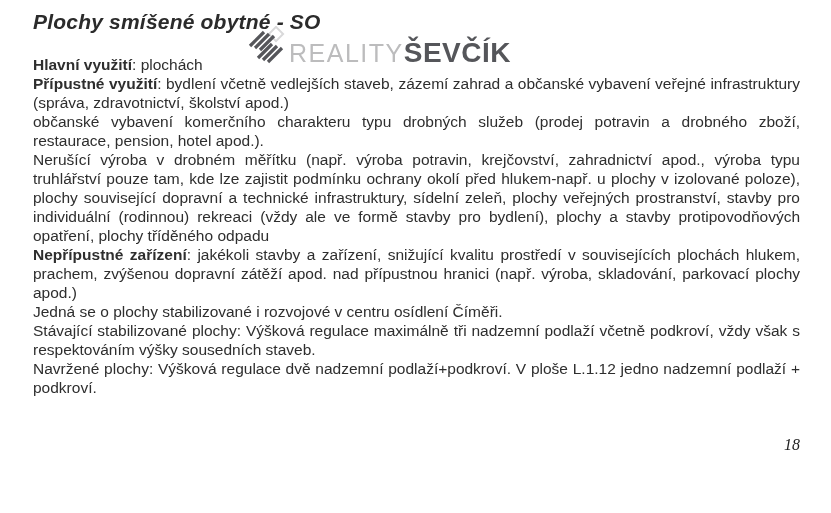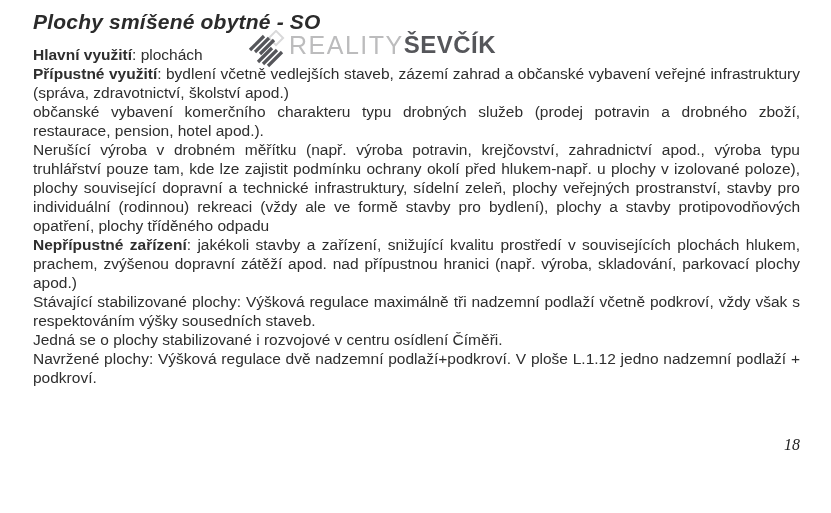--- a/index.html
+++ b/index.html
@@ -17,50 +17,51 @@
   }
   .heading {
     position: relative;
     z-index: 1;
     font-family: "Liberation Sans", sans-serif;
     font-size: 21px;
     font-weight: bold;
     font-style: italic;
     color: #2b2b2b;
     letter-spacing: 0.2px;
-    margin-bottom: 11px;
+    margin-bottom: 21px;
   }
   .doc-body {
     position: relative;
     z-index: 1;
     width: 767px;
     font-size: 15.5px;
     line-height: 19px;
     color: #2e2e2e;
   }
   .para { text-align: justify; }
   .para b { font-weight: bold; }
   .watermark {
     position: absolute;
     left: 248px; top: 30px;
     z-index: 0;
     display: flex;
+    align-items: flex-end;
     height: 38px;
     pointer-events: none;
   }
   .wm-logo { margin-right: 3px; }
   .wm-light {
     font-size: 25px;
     font-weight: 400;
     color: #bcbcbd;
     letter-spacing: 1.5px;
     line-height: 30px;
   }
   .wm-bold {
-    font-size: 24px;
+    font-size: 28px;
     font-weight: 700;
     color: #55565a;
     letter-spacing: 0.5px;
     line-height: 30px;
   }
   .page-number {
     position: absolute;
     right: 31px; top: 436px;
     z-index: 1;
     font-family: "Liberation Serif", serif;
@@ -93,20 +94,20 @@
   </div>
 
   <h1 class="heading">Plochy smíšené obytné - SO</h1>
 
   <div class="doc-body">
     <p class="para"><b>Hlavní využití</b><span>: plochách</span></p>
     <p class="para"><b>Přípustné využití</b><span>: bydlení včetně vedlejších staveb, zázemí zahrad a občanské vybavení veřejné infrastruktury (správa, zdravotnictví, školství apod.)</span></p>
     <p class="para"><b></b><span>občanské vybavení komerčního charakteru typu drobných služeb (prodej potravin a drobného zboží, restaurace, pension, hotel apod.).</span></p>
     <p class="para"><b></b><span>Nerušící výroba v drobném měřítku (např. výroba potravin, krejčovství, zahradnictví apod., výroba typu truhlářství pouze tam, kde lze zajistit podmínku ochrany okolí před hlukem-např. u plochy v izolované poloze), plochy související dopravní a technické infrastruktury, sídelní zeleň, plochy veřejných prostranství, stavby pro individuální (rodinnou) rekreaci (vždy ale ve formě stavby pro bydlení), plochy a stavby protipovodňových opatření, plochy tříděného odpadu</span></p>
     <p class="para"><b>Nepřípustné zařízení</b><span>: jakékoli stavby a zařízení, snižující kvalitu prostředí v souvisejících plochách hlukem, prachem, zvýšenou dopravní zátěží apod. nad přípustnou hranici (např. výroba, skladování, parkovací plochy apod.)</span></p>
+    <p class="para"><b></b><span>Jedná se o plochy stabilizované i rozvojové v centru osídlení Číměři.</span></p>
     <p class="para"><b></b><span>Stávající stabilizované plochy: Výšková regulace maximálně tři nadzemní podlaží včetně podkroví, vždy však s respektováním výšky sousedních staveb.</span></p>
-    <p class="para"><b></b><span>Jedná se o plochy stabilizované i rozvojové v centru osídlení Číměři.</span></p>
     <p class="para"><b></b><span>Navržené plochy: Výšková regulace dvě nadzemní podlaží+podkroví. V ploše L.1.12 jedno nadzemní podlaží + podkroví.</span></p>
   </div>
 
   <div class="page-number">18</div>
 
 </div>
 
 </body></html>

